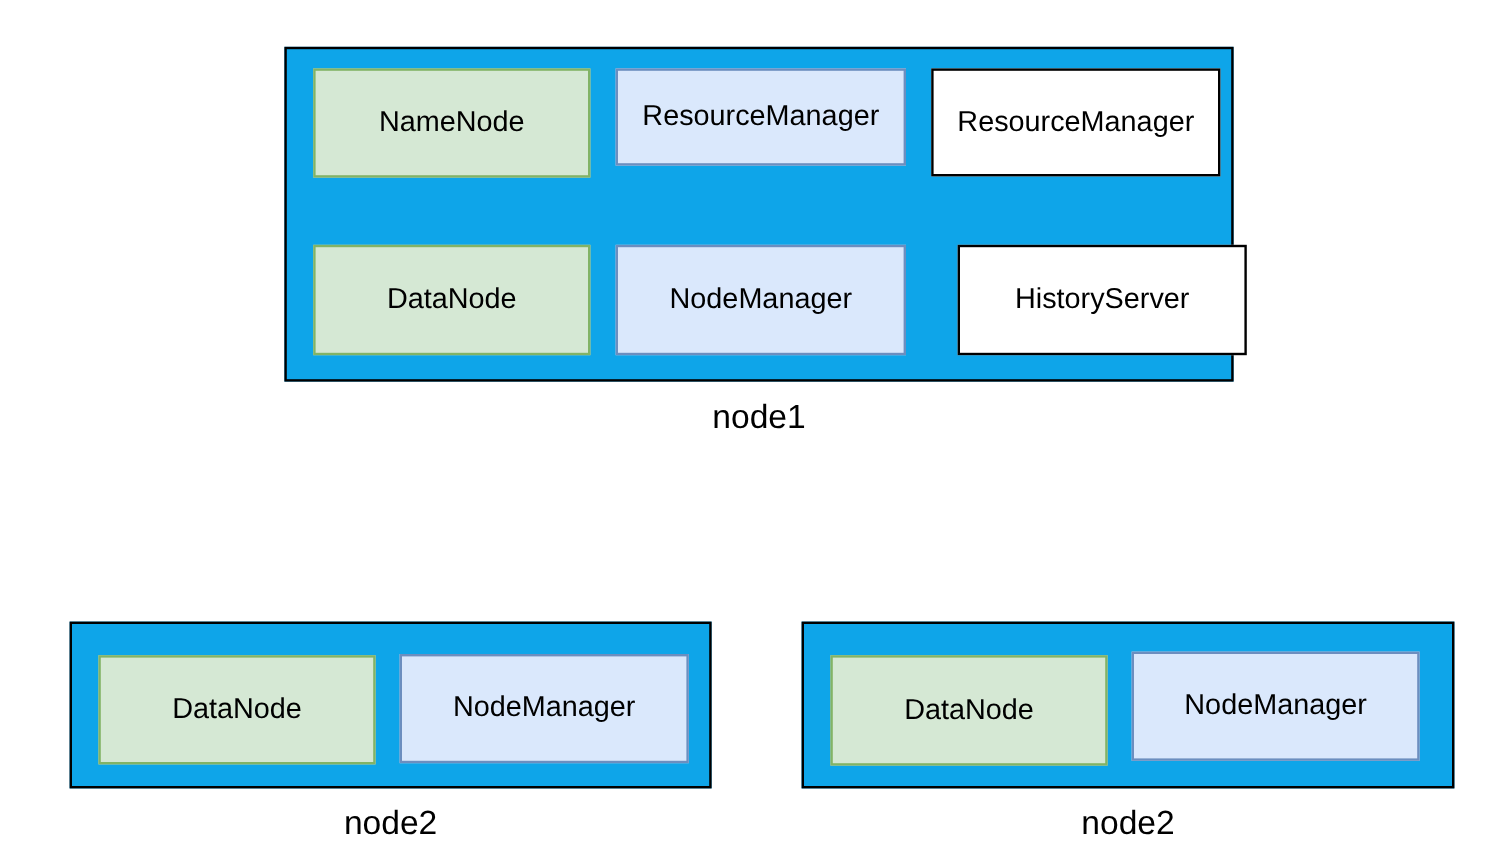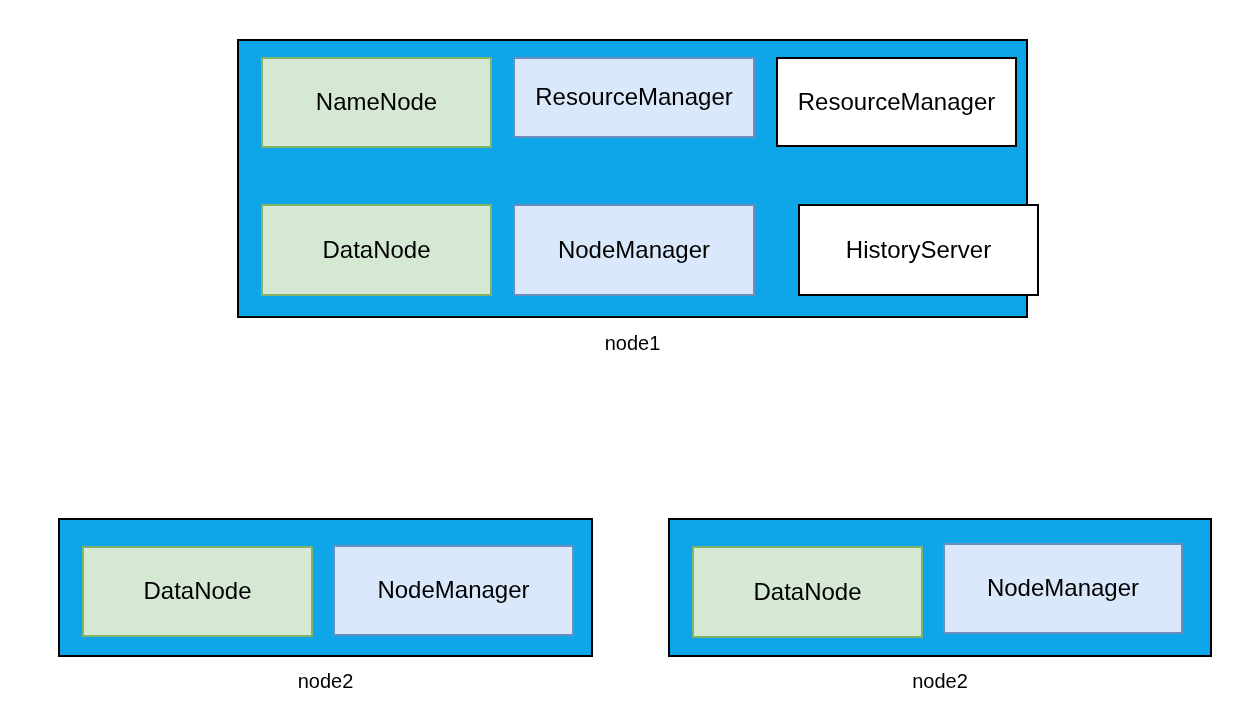--- a/index.html
+++ b/index.html
@@ -41,21 +41,21 @@
     background: #dae8fc;
     border: 2px solid #6c8ebf;
   }
   .pbox.white {
     background: #ffffff;
     border: 2px solid #000000;
   }
   .group-label {
     position: absolute;
     text-align: center;
-    font-size: 20px;
+    font-size: 28px;
     color: #000000;
     white-space: nowrap;
   }
 </style>
 </head>
 <body>
 
 <div class="canvas">
 
   <div class="group-container" style="left:237px; top:39px; width:791px; height:279px;">

